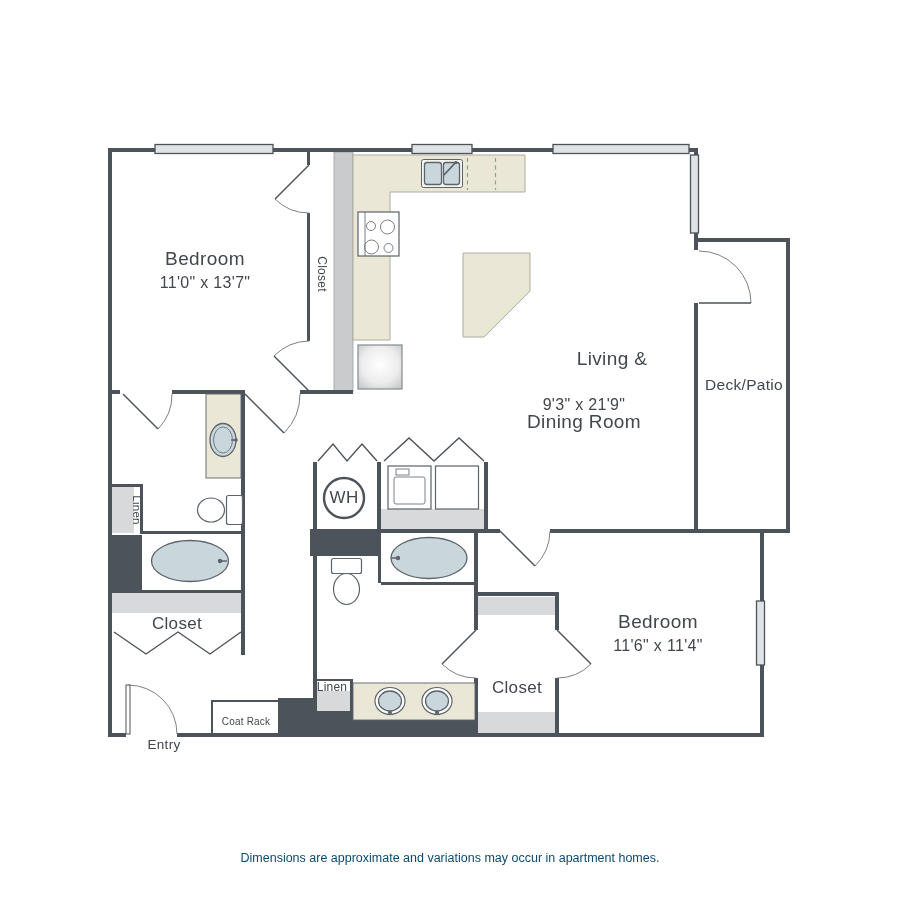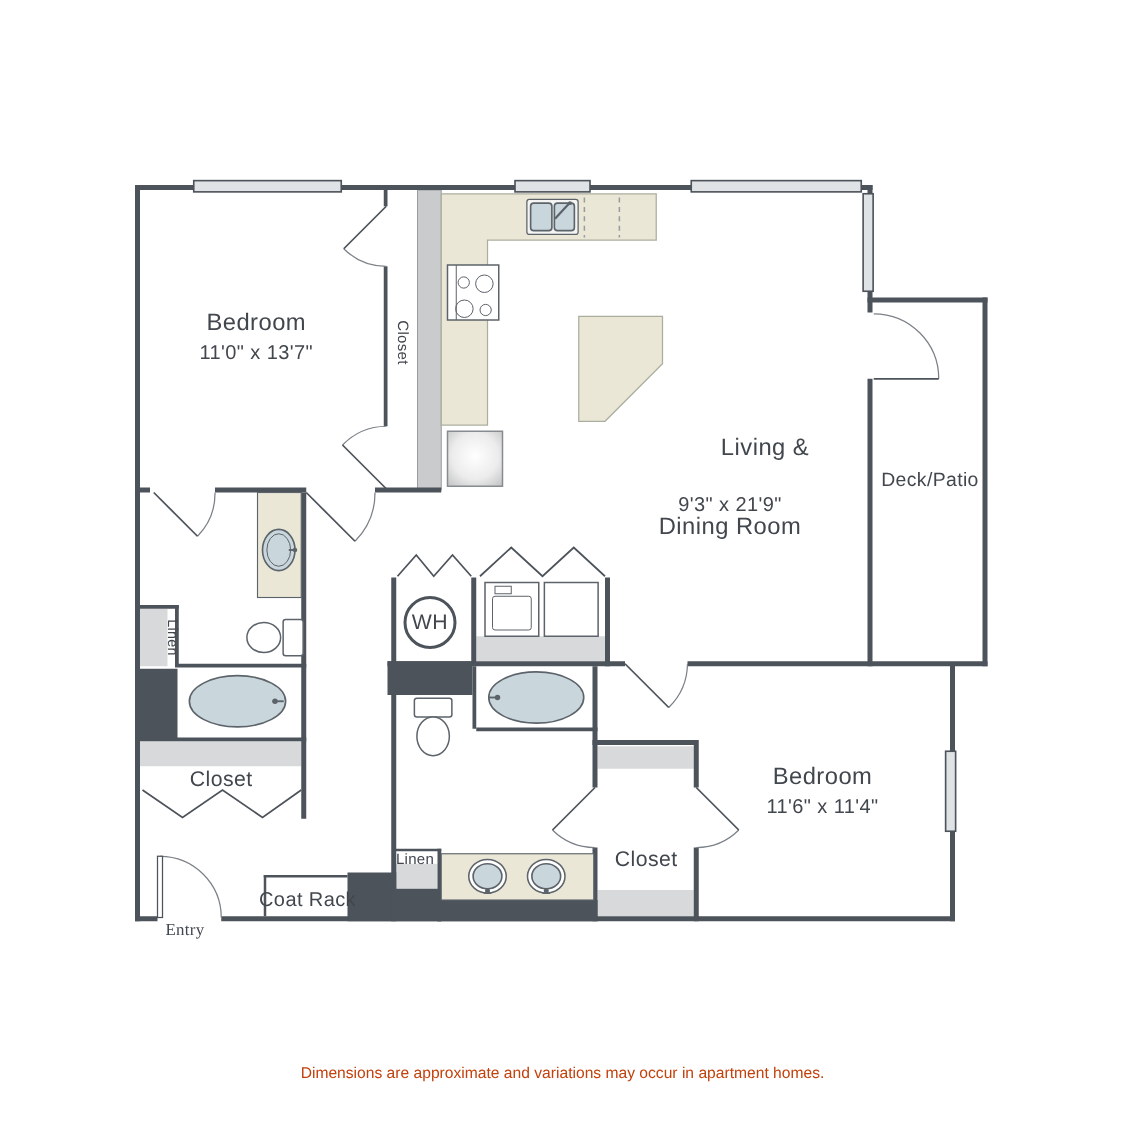--- a/index.html
+++ b/index.html
@@ -20,21 +20,21 @@
   .dash{fill:none;stroke:#969b9e;stroke-width:1.2;stroke-dasharray:4 3.5;}
   .lbl{position:absolute;transform:translate(-50%,-50%);white-space:nowrap;
        color:var(--text);letter-spacing:.02em;}
   .vlbl{position:absolute;transform:translate(-50%,-50%) rotate(90deg);white-space:nowrap;
         color:var(--text);letter-spacing:.02em;}
   .room-name{font-size:19px;}
   .room-dims{font-size:16px;}
   .sm{font-size:17px;}
   .xs{font-size:12px;}
   #footer-note{position:absolute;left:0;top:851px;width:900px;text-align:center;
-       font-size:12.5px;color:#c2410c;}
+       font-size:12.5px;color:#0c4a6e;}
 </style>
 </head>
 <body>
 
 <div id="canvas">
 
 <svg id="plan-svg" width="900" height="900" viewBox="0 0 900 900">
   <defs>
     <radialGradient id="gradFridge" cx="50%" cy="45%" r="70%">
       <stop offset="0%" stop-color="#ffffff"></stop>
@@ -235,18 +235,18 @@
 <div class="lbl sm" style="left:177px;top:624px;">Closet</div>
 
 <div class="lbl sm" style="left:344px;top:498px;">WH</div>
 
 <div class="lbl xs" style="left:332px;top:687px;">Linen</div>
 <div class="lbl sm" style="left:517px;top:688px;">Closet</div>
 
 <div class="lbl room-name" style="left:658px;top:622px;">Bedroom</div>
 <div class="lbl room-dims" style="left:658px;top:646px;">11'6" x 11'4"</div>
 
-<div class="lbl sm" style="left:246px;top:721px;font-size:16px;">Coat Rack</div>
-<div class="lbl" style="left:148px;top:744px;font-size:13.5px;font-family:Liberation Serif, serif;">Entry</div>
+<div class="lbl sm" style="left:246px;top:721px;font-size:10px;">Coat Rack</div>
+<div class="lbl" style="left:164px;top:744px;font-size:13.5px;">Entry</div>
 
 <div id="footer-note">Dimensions are approximate and variations may occur in apartment homes.</div>
 
 </div>
 
 </body></html>

